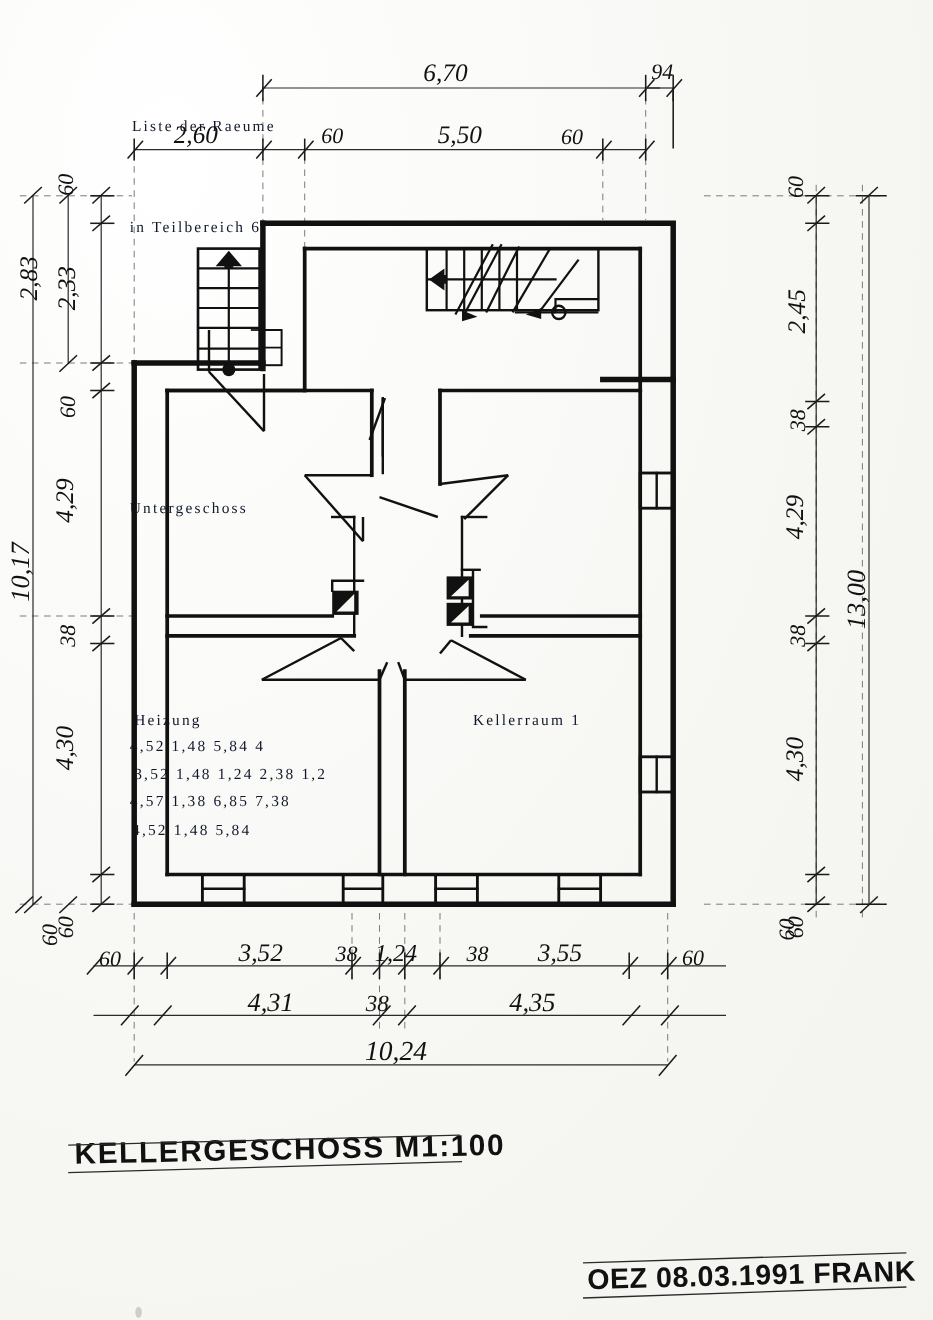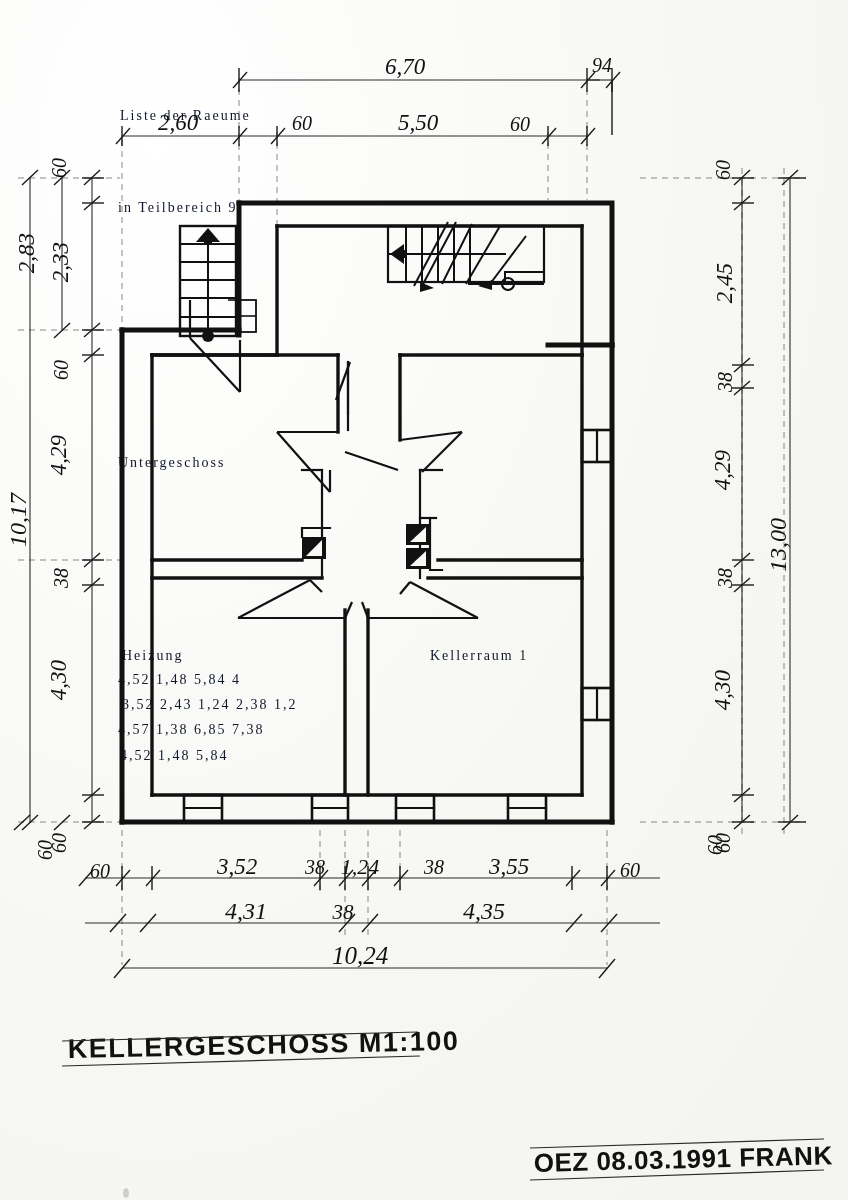--- a/index.html
+++ b/index.html
@@ -32,26 +32,26 @@
     font-style:italic;
     fill:#111;
   }
 </style>
 </head>
 <body>
 
 <div id="sheet"></div>
 
 <div class="bleed" style="left:120px;top:108px;">Liste der Raeume</div>
-<div class="bleed" style="left:118px;top:200px;">in Teilbereich 9</div>
+<div class="bleed" style="left:118px;top:200px;">in Teilbereich 6</div>
 <div class="bleed" style="left:118px;top:455px;">Untergeschoss</div>
 <div class="bleed" style="left:430px;top:648px;">Kellerraum 1</div>
 <div class="bleed" style="left:122px;top:648px;">Heizung</div>
 <div class="bleed" style="left:118px;top:672px;">4,52  1,48    5,84   4</div>
-<div class="bleed" style="left:122px;top:697px;">3,52 2,43  1,24 2,38  1,2</div>
+<div class="bleed" style="left:122px;top:697px;">3,52 1,48  1,24 2,38  1,2</div>
 <div class="bleed" style="left:118px;top:722px;">4,57 1,38    6,85 7,38</div>
 <div class="bleed" style="left:120px;top:748px;">4,52  1,48    5,84</div>
 
 <svg id="plan" viewBox="0 0 848 1200">
   <defs>
     <style>
       .wall{stroke:#111;fill:none;stroke-linecap:square;}
       .wall-thick{stroke-width:5;}
       .wall-med{stroke-width:3.4;}
       .wall-thin{stroke-width:2.2;}

